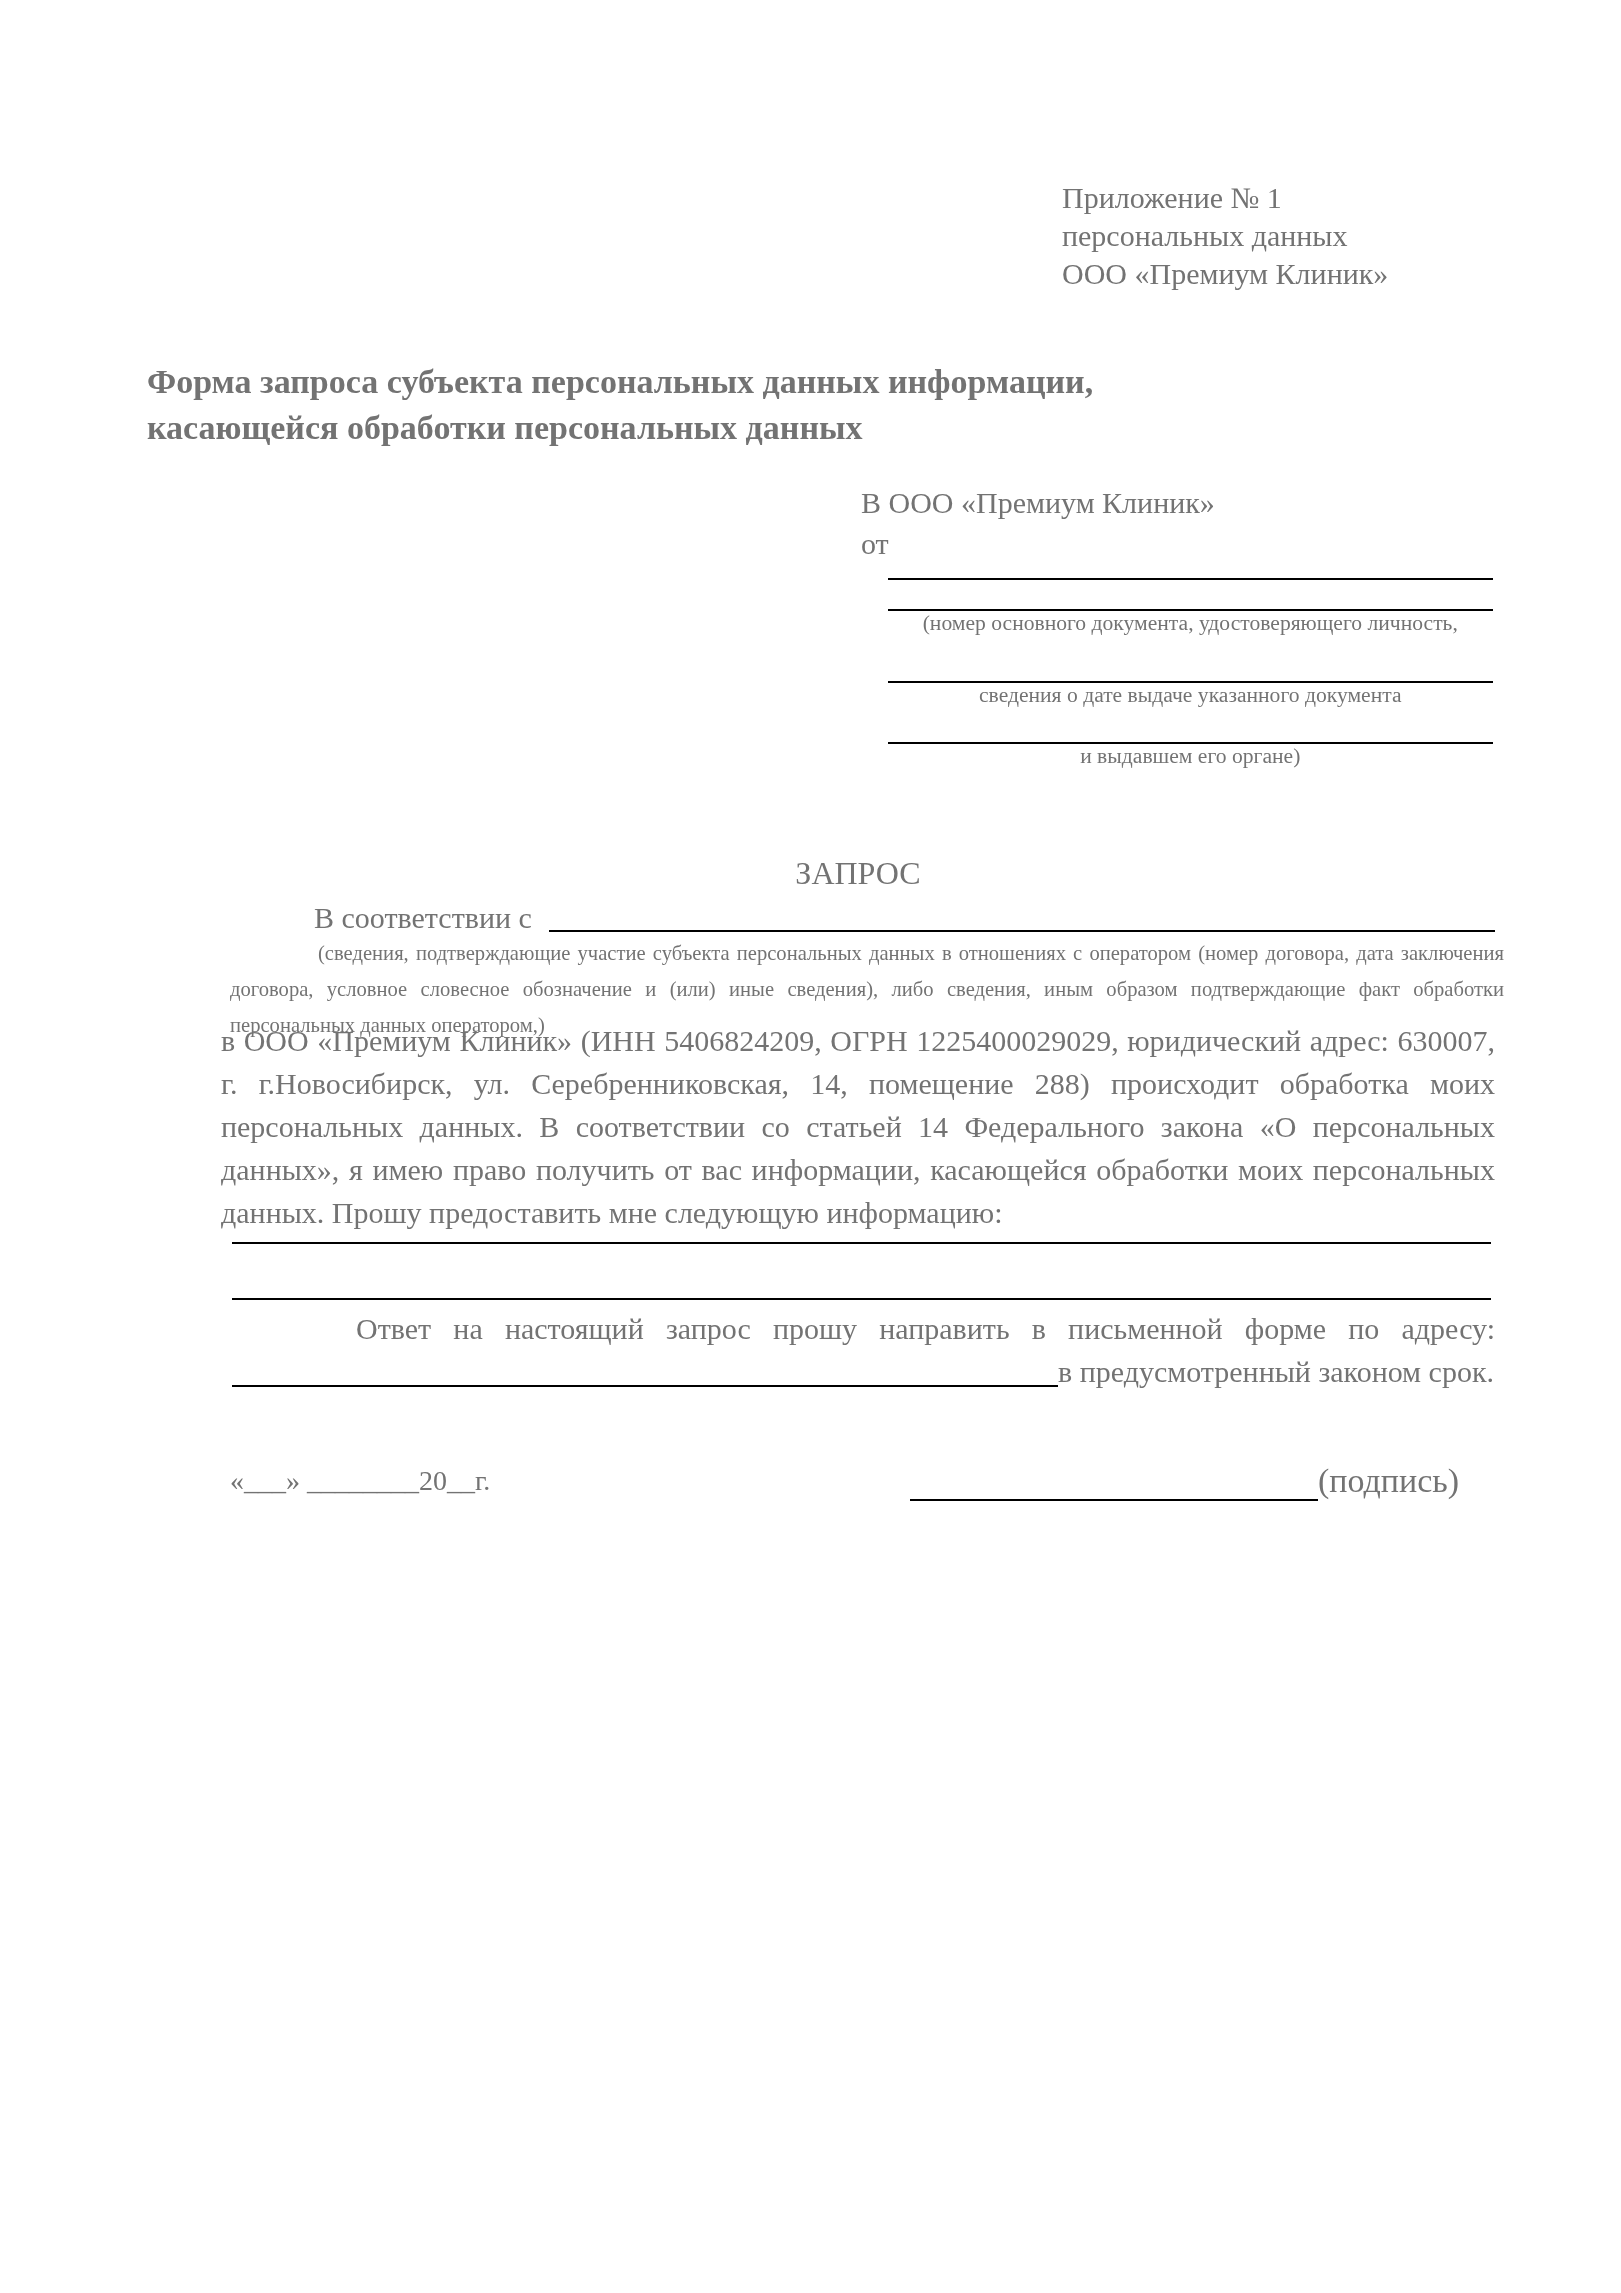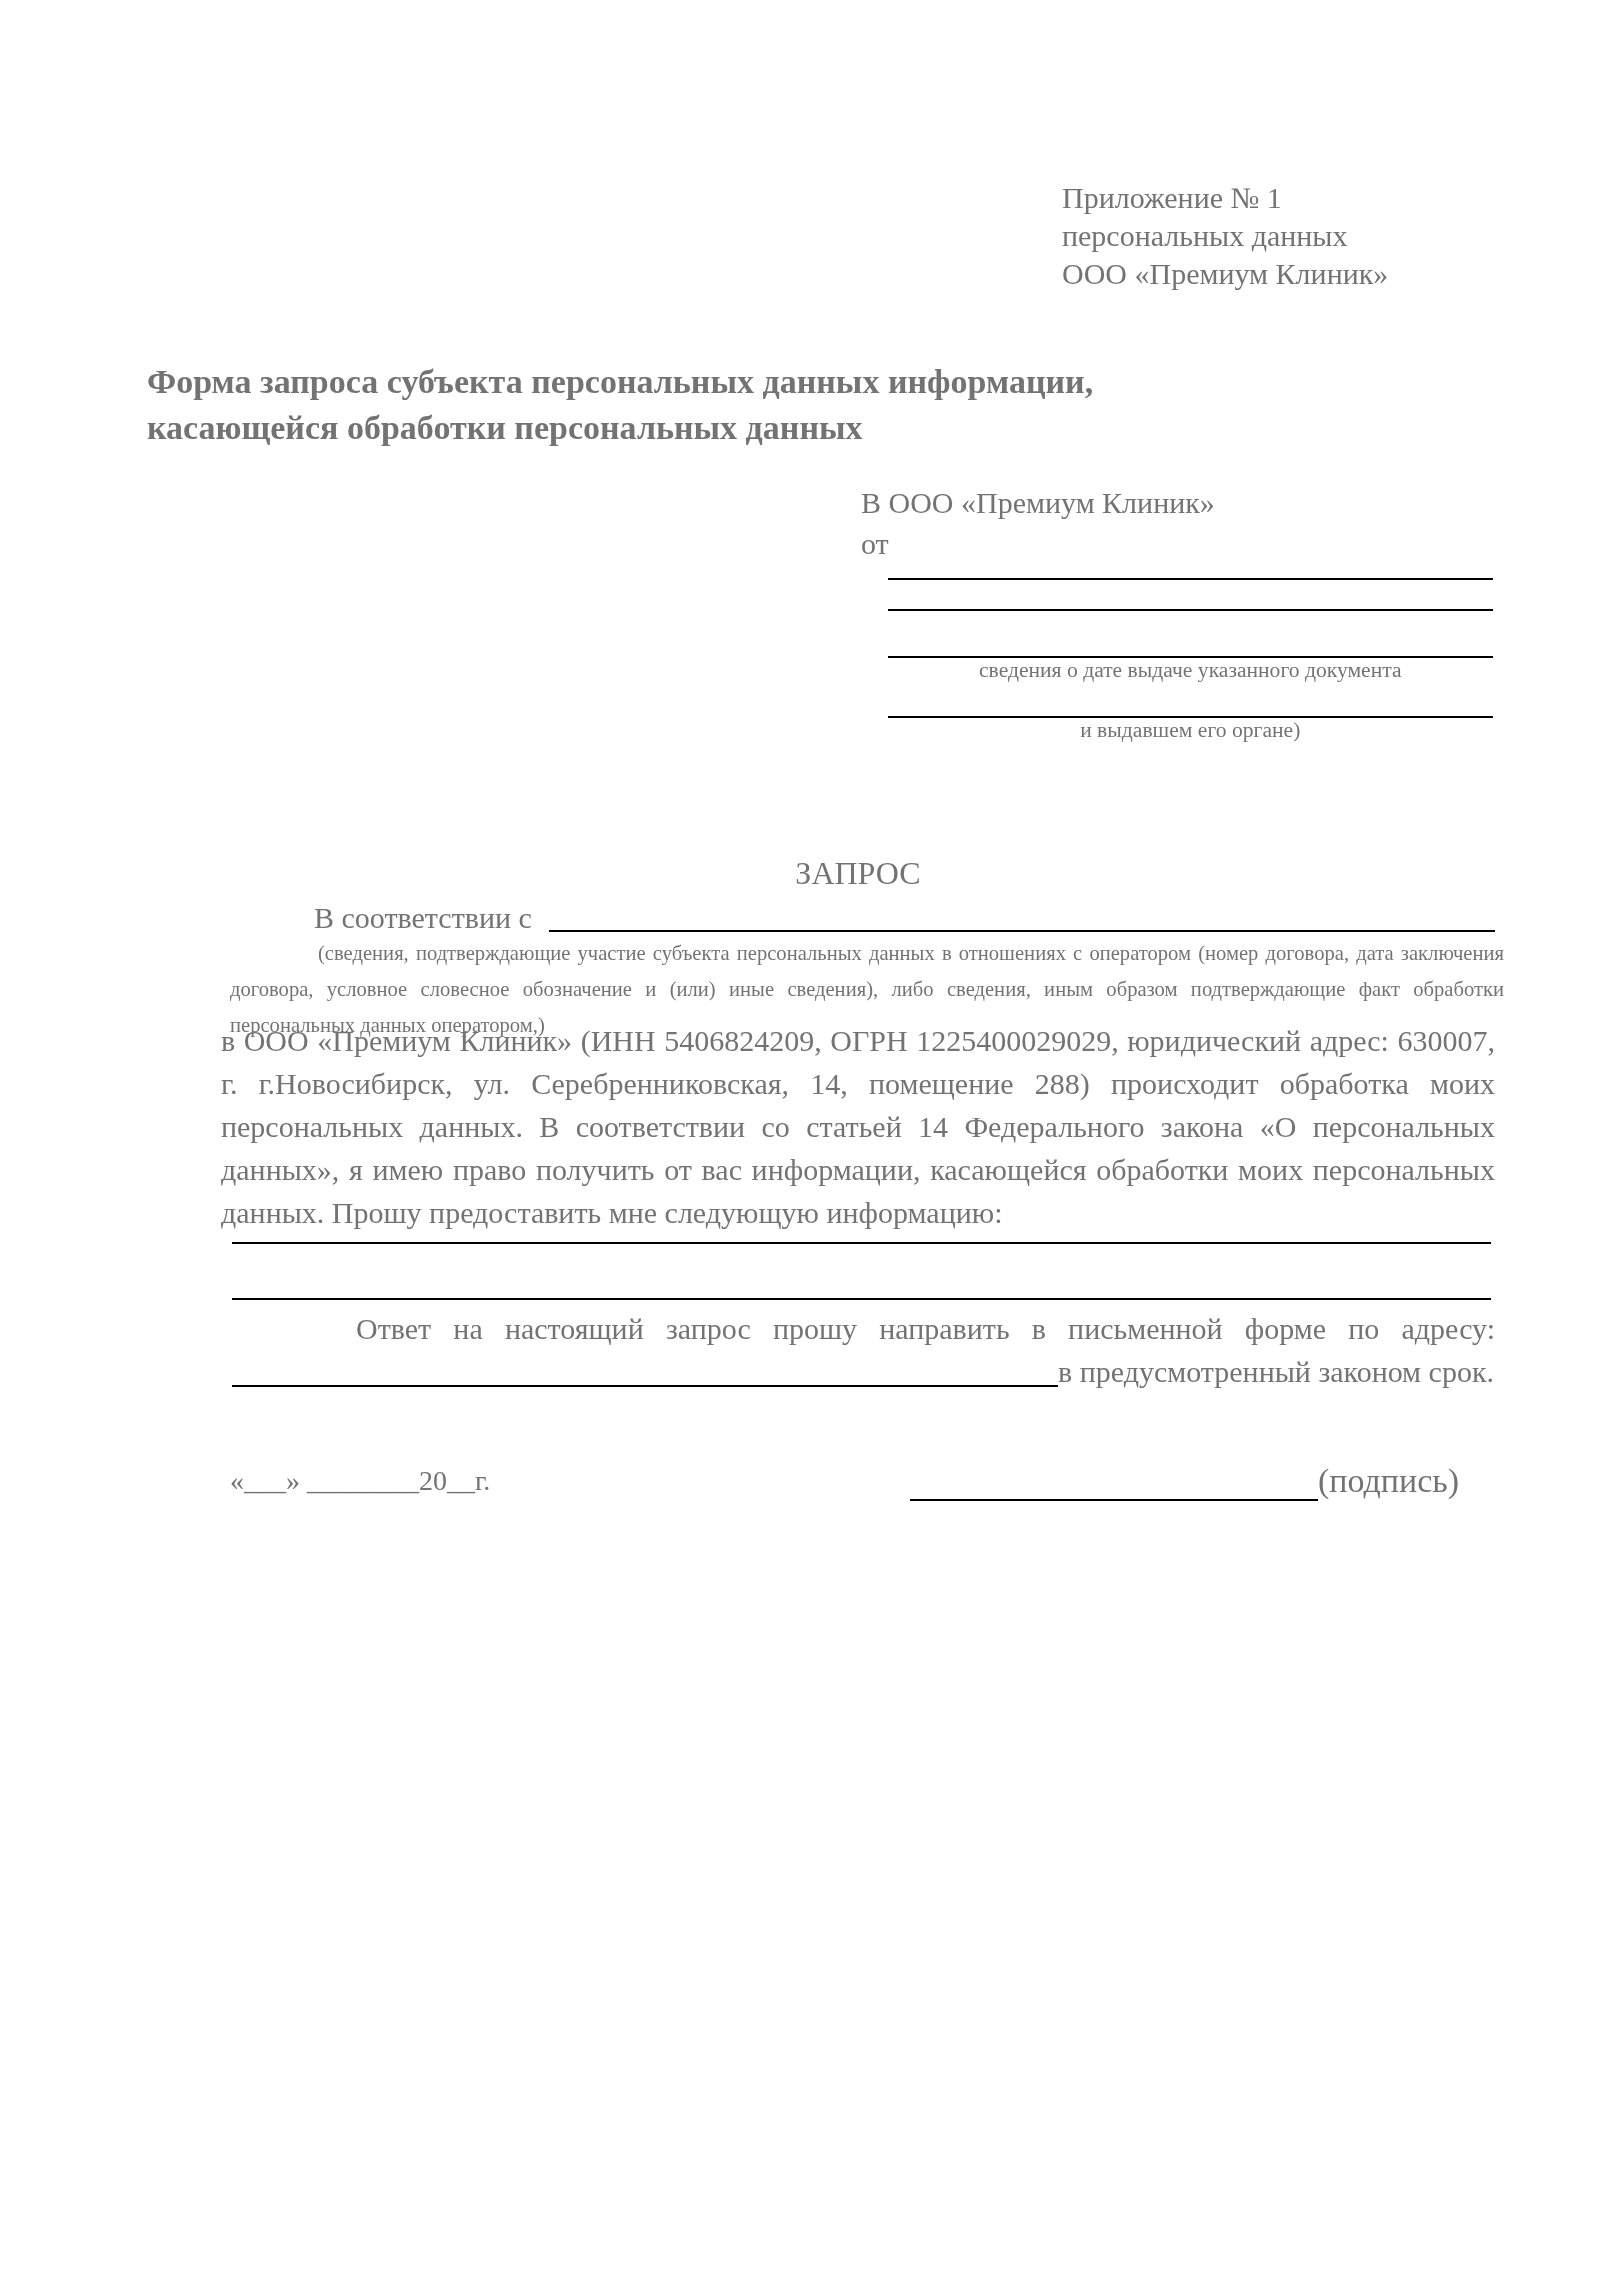--- a/index.html
+++ b/index.html
@@ -78,20 +78,21 @@
   <div class="addressee">
     <div>В ООО «Премиум Клиник»</div>
     <div>от</div>
 
     <div class="addr-field f1">
       <div class="fill"></div>
     </div>
 
     <div class="addr-field f2">
       <div class="fill"></div>
+      <div class="cap">(номер основного документа, удостоверяющего личность,</div>
     </div>
 
     <div class="addr-field f3">
       <div class="fill"></div>
       <div class="cap">сведения о дате выдаче указанного документа</div>
     </div>
 
     <div class="addr-field f4">
       <div class="fill"></div>
       <div class="cap">и выдавшем его органе)</div>

